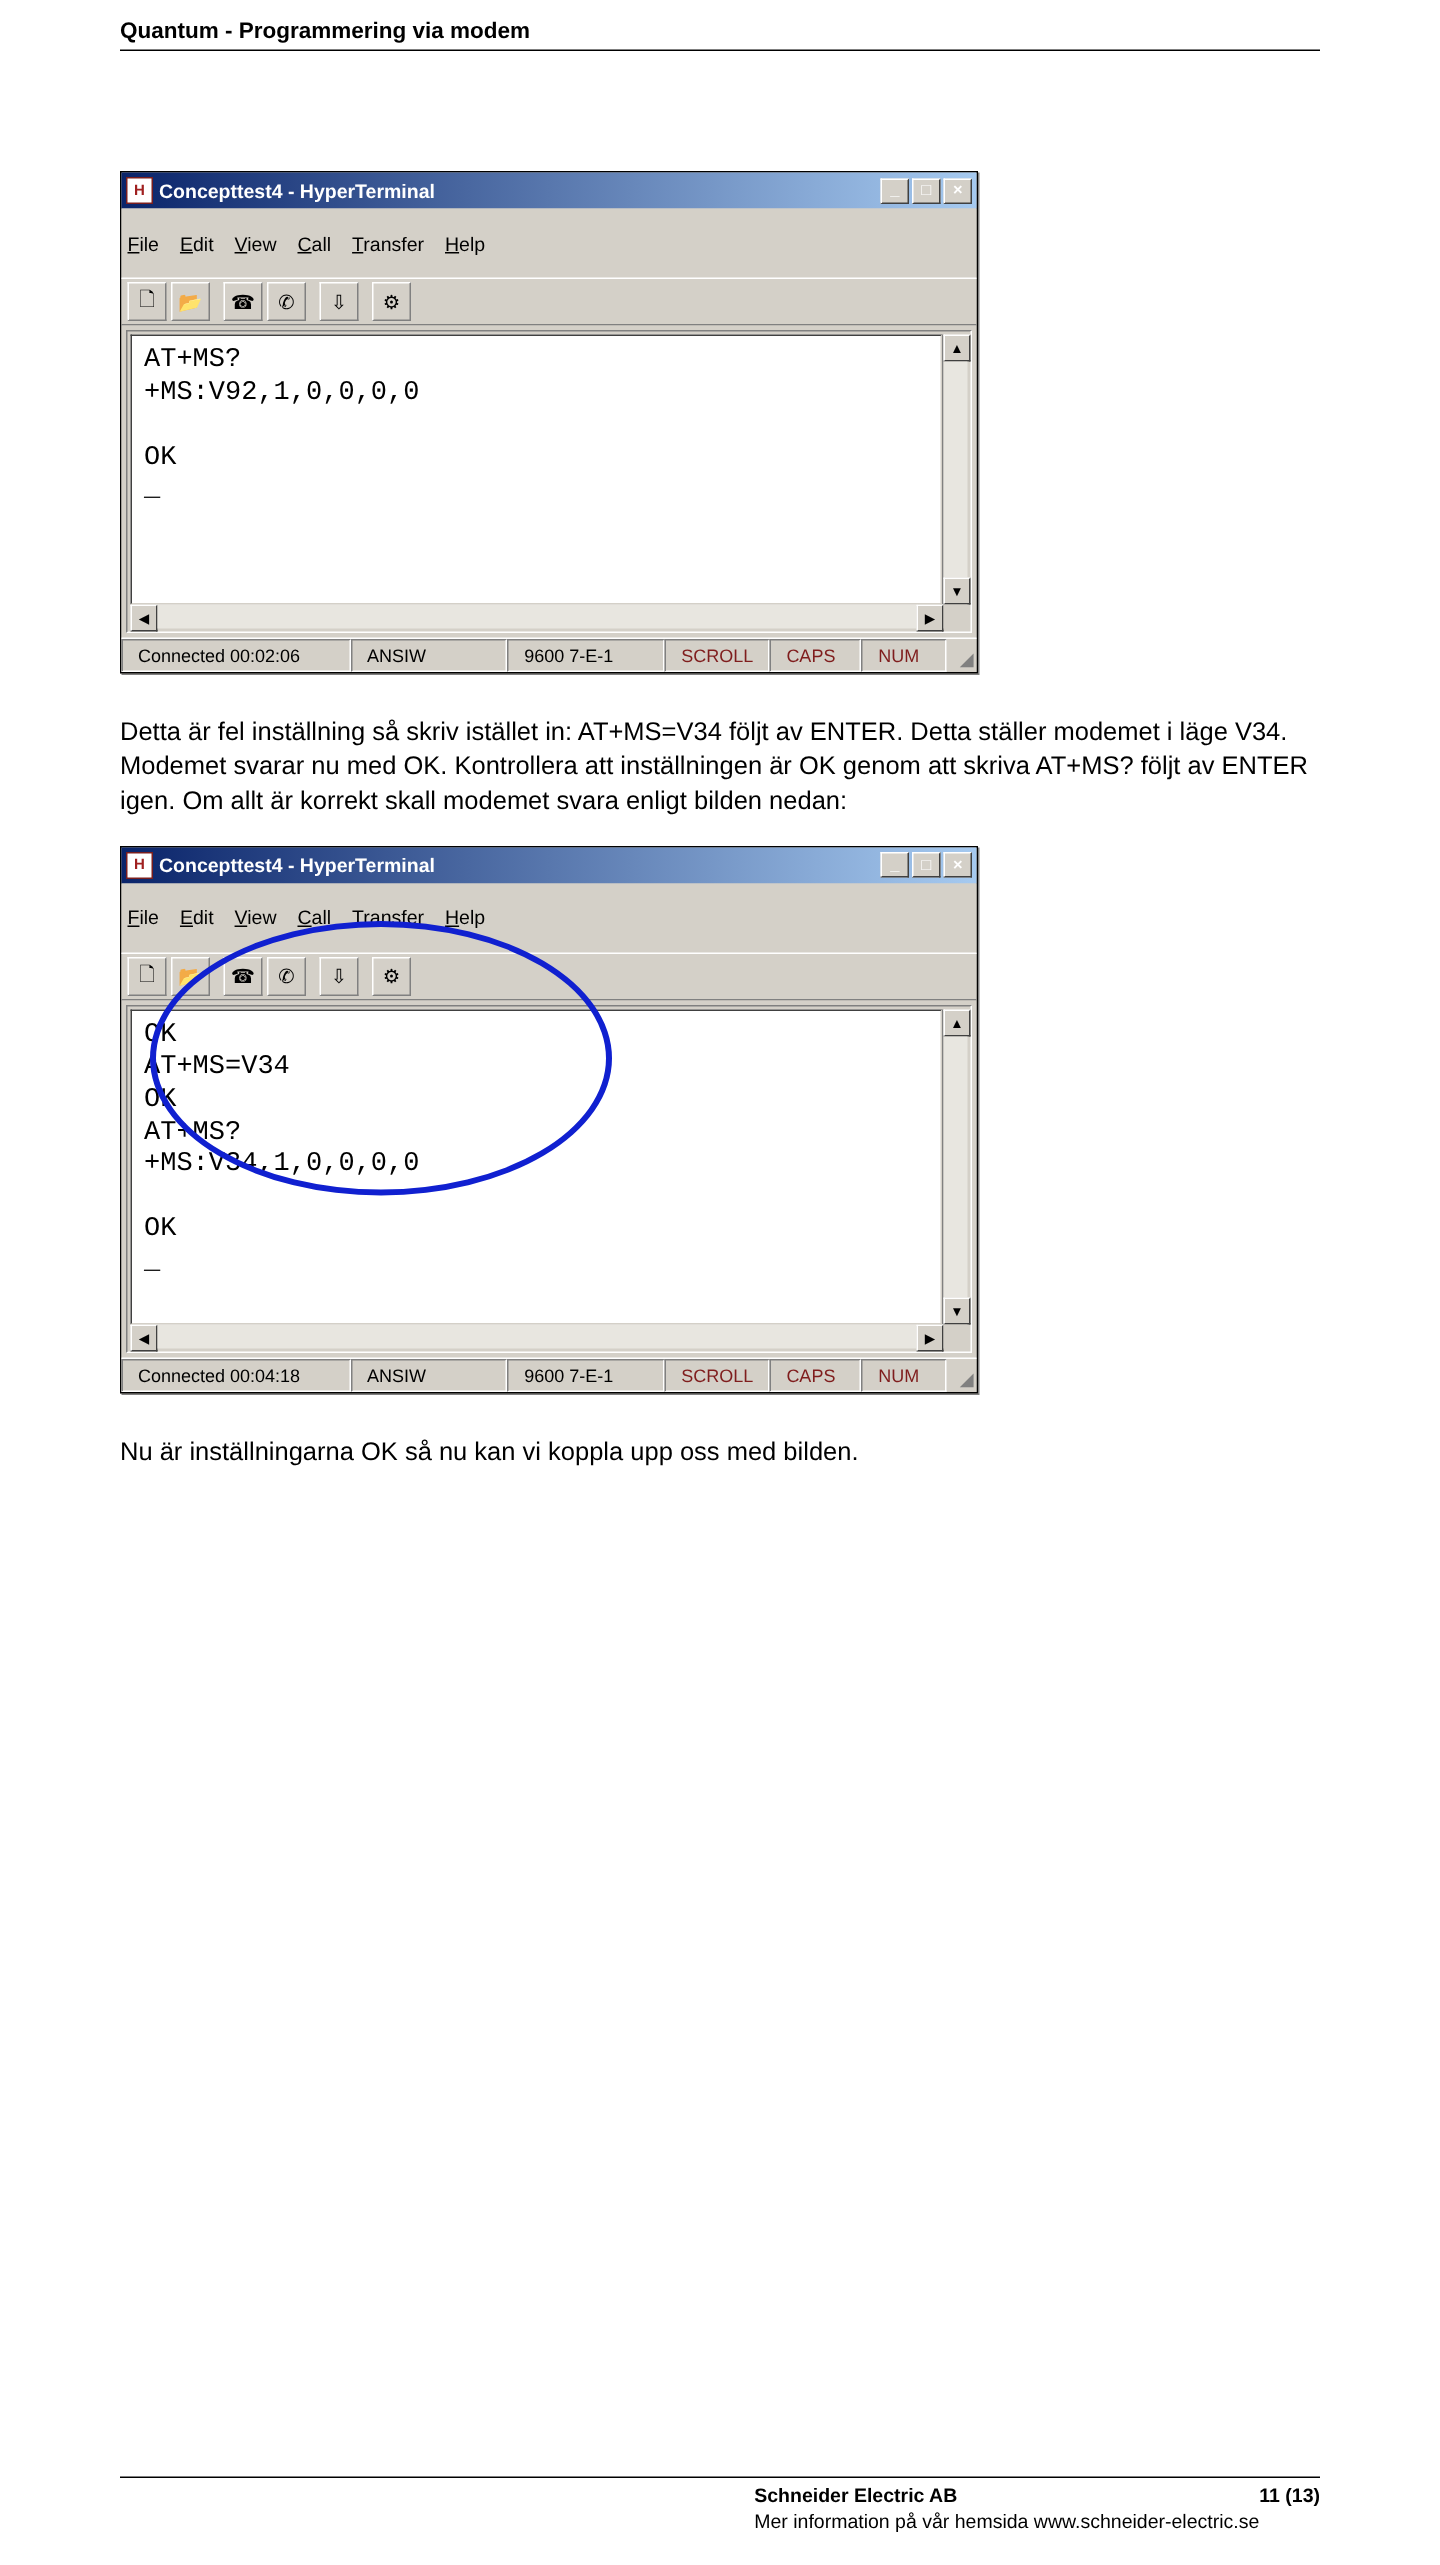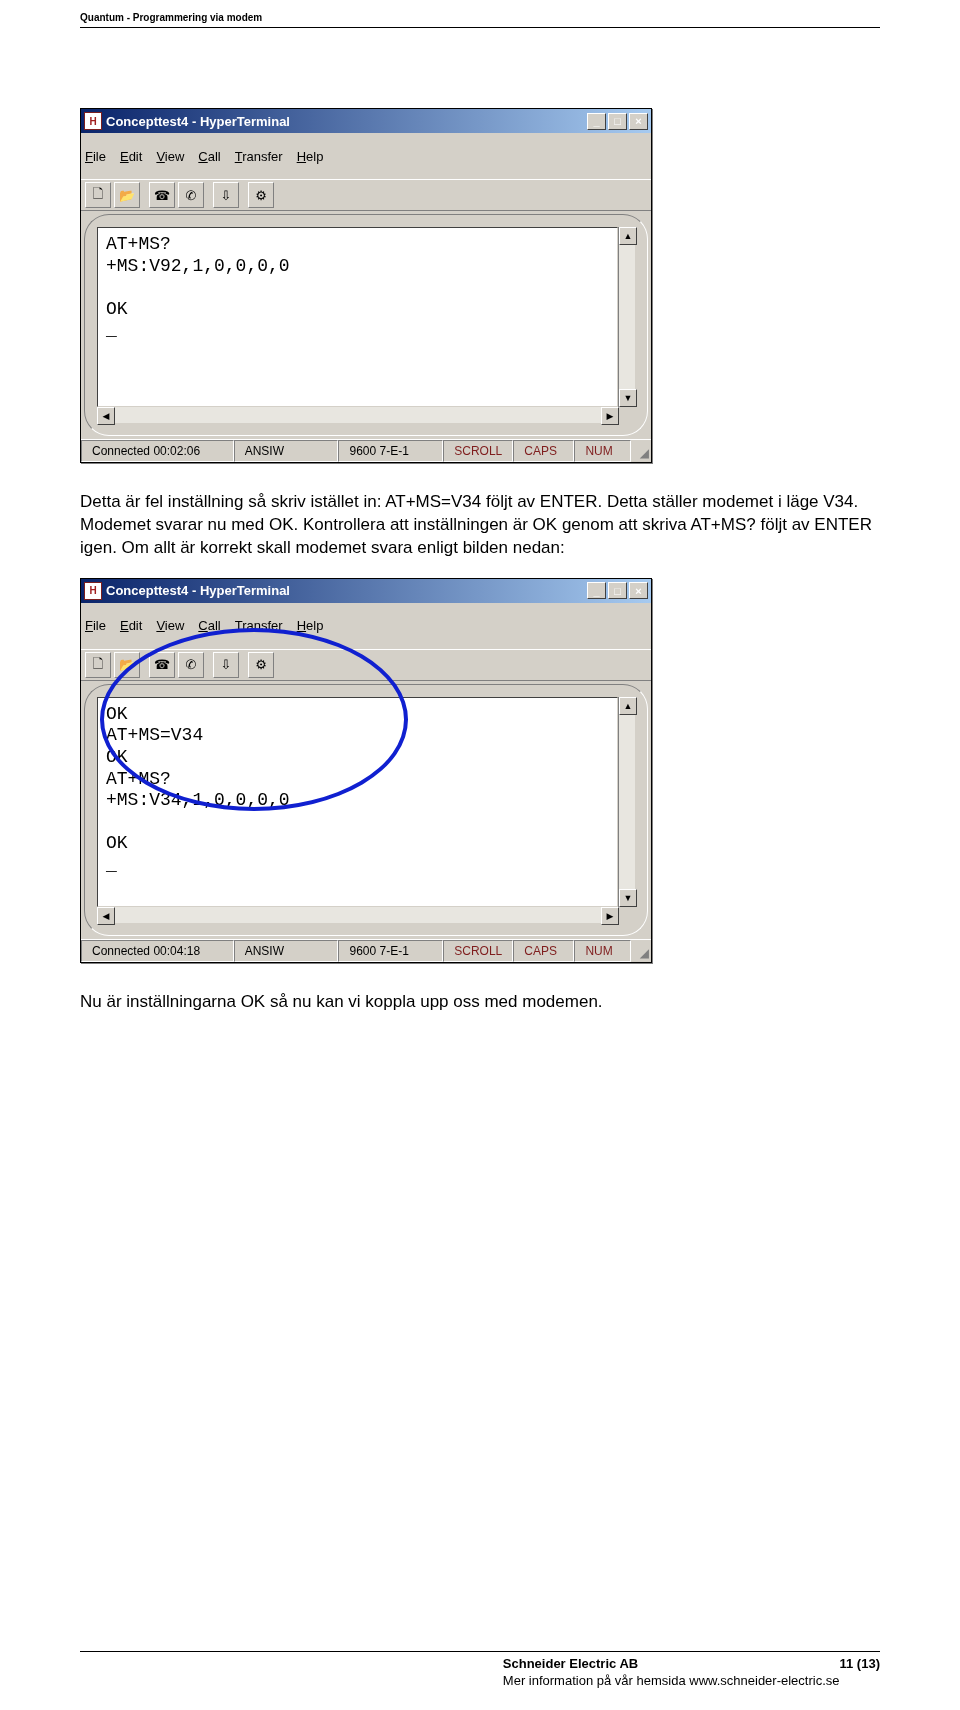--- a/index.html
+++ b/index.html
@@ -11,21 +11,21 @@
     width: 960px;
   }
   .page {
     width: 960px;
     height: 1710px;
     position: relative;
     box-sizing: border-box;
     padding: 0 80px;
   }
   .doc-header {
-    font-size: 10px;
+    font-size: 15px;
     font-weight: bold;
     padding: 12px 0 4px 0;
     border-bottom: 1.5px solid #000;
   }
   .body-text {
     font-size: 17px;
     line-height: 1.35;
     margin: 28px 0 18px 0;
   }
   
@@ -95,22 +95,21 @@
     display:flex; align-items:center; justify-content:center;
     font-size:13px;
   }
   .ht-body {
     background: #d4d0c8;
     padding: 3px;
   }
   .ht-inner-border {
     border-top:1px solid #808080; border-left:1px solid #808080;
     border-right:1px solid #fff; border-bottom:1px solid #fff;
-    padding:12px;
-    border-radius:25px;
+    padding:2px;
   }
   .ht-console-wrap { display:flex; }
   .ht-console {
     flex:1;
     height: 180px;
     background: #fff;
     border-top:1px solid #404040; border-left:1px solid #404040;
     border-right:1px solid #d4d0c8; border-bottom:1px solid #d4d0c8;
     font-family: "Courier New", monospace;
     font-size: 18px;
@@ -340,21 +339,21 @@
           </div>
         <div class="ht-status-cell dim" style="width:40px">
             <span>NUM</span>
           </div>
         <div class="ht-resize">◢</div>
       </div>
     </div>
     <div class="highlight-ellipse"></div>
   </div>
 
-  <p class="body-text">Nu är inställningarna OK så nu kan vi koppla upp oss med modemen.</p>
+  <p class="body-text">Nu är inställningarna OK så nu kan vi koppla upp oss med bilden.</p>
 
   <div class="doc-footer">
     <div class="left">
       <div style="font-weight:bold">Schneider Electric AB</div>
       <div>Mer information på vår hemsida www.schneider-electric.se</div>
     </div>
     <div class="right">11 (13)</div>
   </div>
 </div>
 

